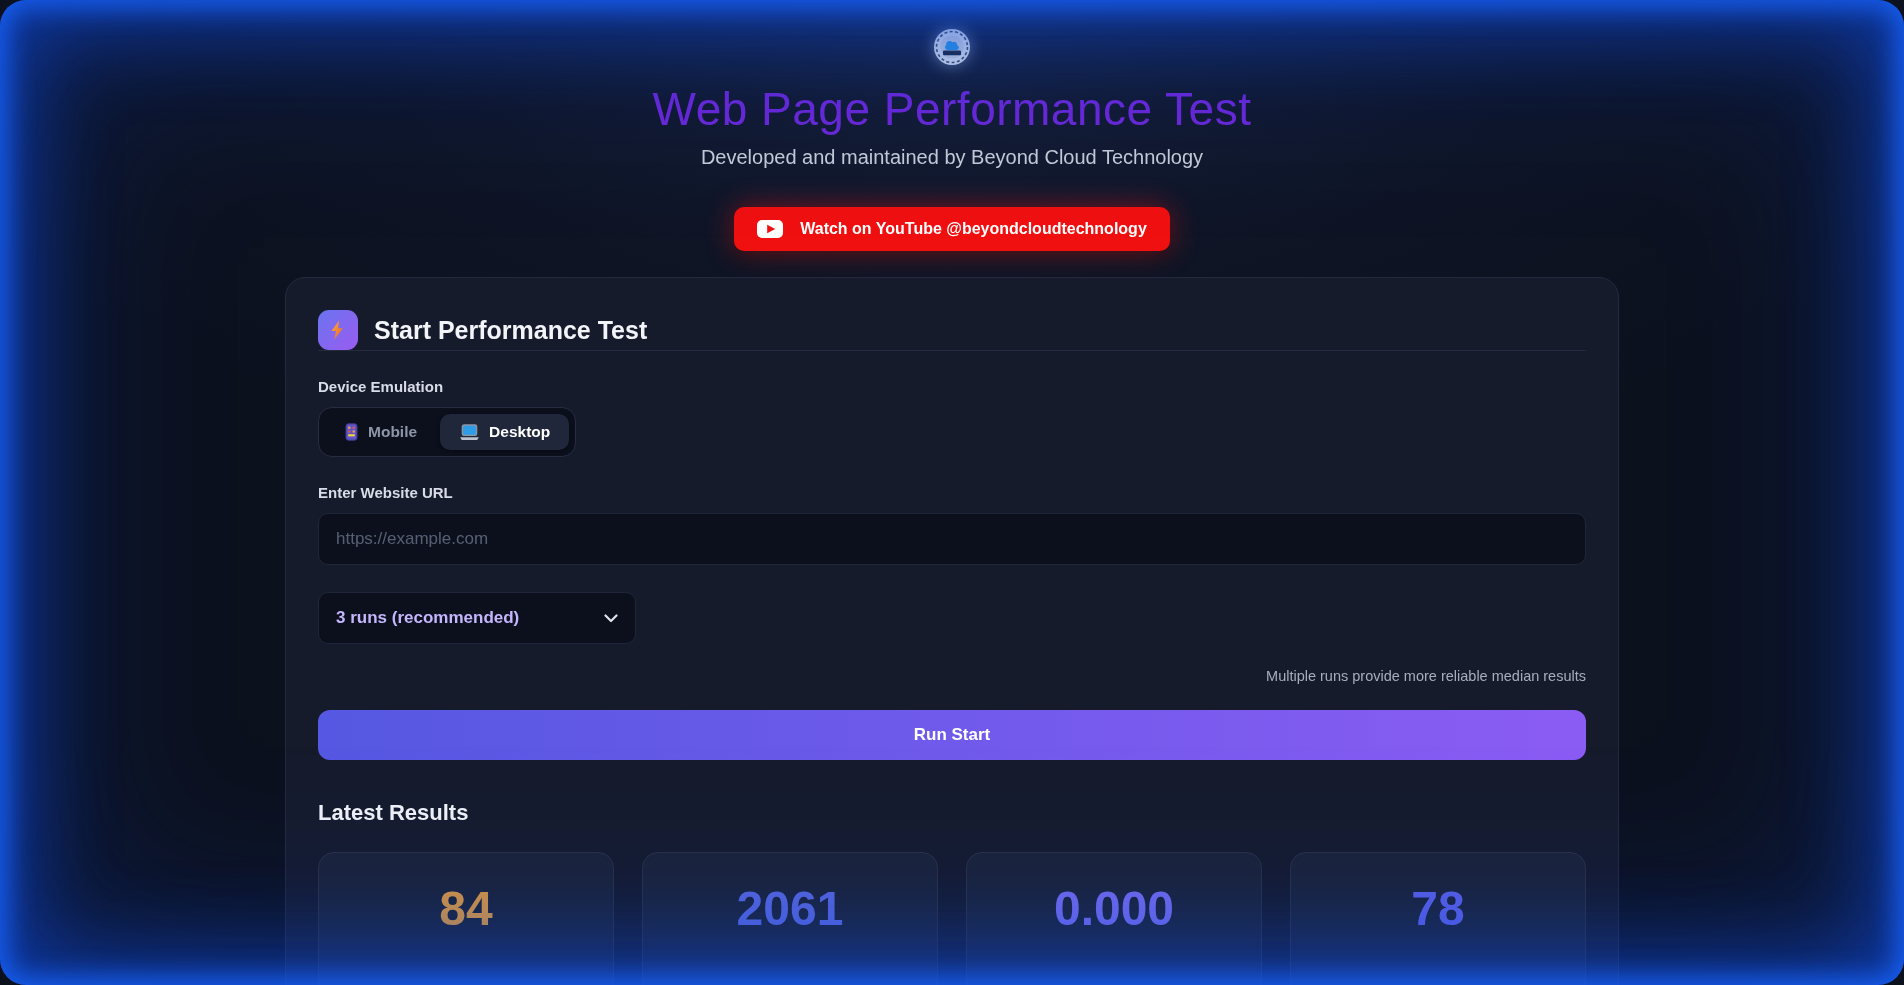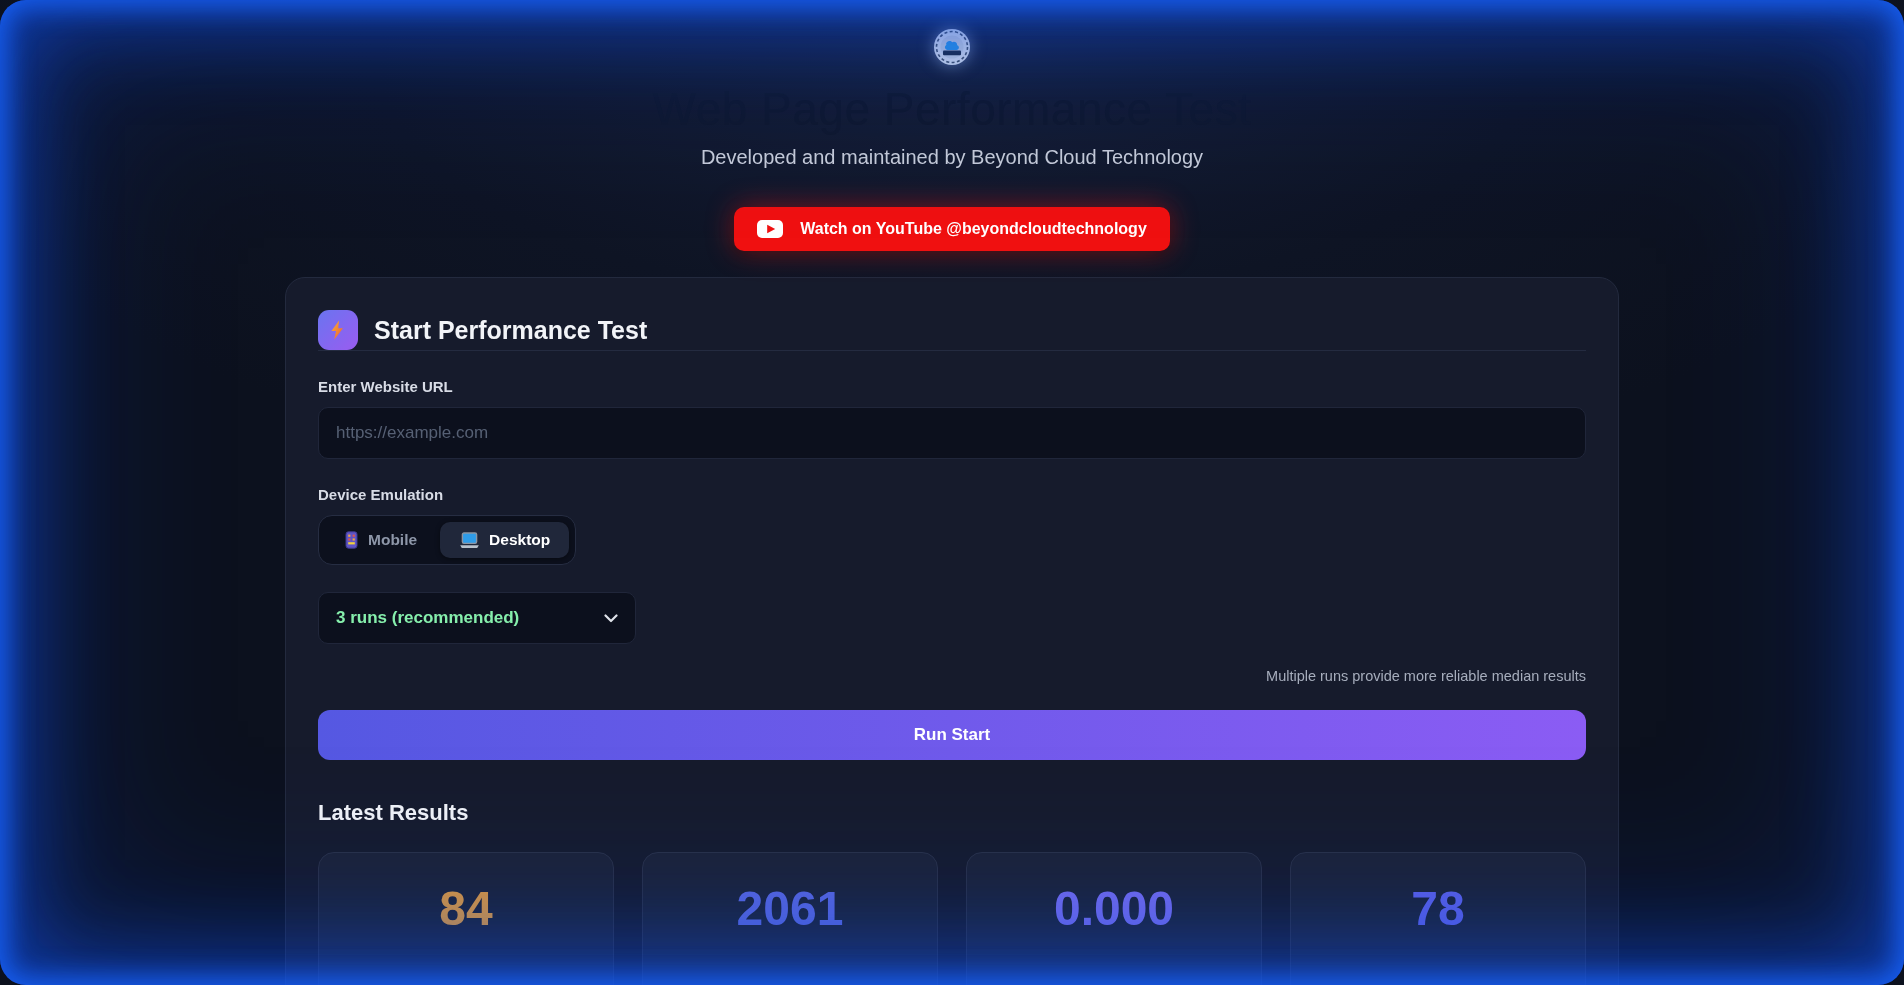--- a/index.html
+++ b/index.html
@@ -25,21 +25,21 @@
 
   
   .header { text-align: center; padding-top: 28px; }
   .logo {
     width: 38px; height: 38px; margin: 0 auto; display: block;
     filter: drop-shadow(0 0 8px rgba(190,215,255,0.55));
   }
   h1.page-title {
     margin: 16px 0 10px;
     font-size: 46px; font-weight: normal; letter-spacing: 0.5px;
-    color: #0f172a;
+    color: #6d28d9;
     text-align: center;
   }
   .subtitle { margin: 4px; font-size: 20px; color: #c9ced9; }
   .yt-btn {
     display: inline-flex; align-items: center; gap: 17px;
     margin-top: 34px; padding: 13px 23px;
     background: #f01010; color: #ffffff;
     border: none; border-radius: 10px; cursor: pointer;
     font-family: "Liberation Sans", sans-serif;
     font-size: 16px; font-weight: bold;
@@ -94,21 +94,21 @@
   .toggle-option.active {
     background: #20273a; color: #ffffff; font-weight: bold;
     box-shadow: 0 1px 5px rgba(0,0,0,0.45);
   }
 
   .select-box {
     width: 318px; height: 52px;
     background: #0c101d; border: 1px solid #20263a; border-radius: 10px;
     display: flex; align-items: center; justify-content: space-between;
     padding: 0 17px; cursor: pointer;
-    color: #86efac; font-size: 17px; font-weight: bold;
+    color: #c4b5fd; font-size: 17px; font-weight: bold;
   }
   .helper-text { margin-top: 24px; font-size: 14.5px; color: #a6adbc; text-align: right; }
 
   .run-btn {
     display: block; width: 100%; height: 50px; margin-top: 26px;
     border: none; border-radius: 12px; cursor: pointer;
     background: linear-gradient(90deg, #5558e2, #8b5cf4);
     color: #ffffff; font-size: 17px; font-weight: bold;
     font-family: "Liberation Sans", sans-serif;
   }
@@ -165,25 +165,20 @@
           <defs>
             <linearGradient id="boltGrad" x1="0" y1="0" x2="1" y2="1">
               <stop offset="0" stop-color="#f8b03c"></stop>
               <stop offset="1" stop-color="#ee5f2d"></stop>
             </linearGradient>
           </defs>
           <path d="M13.2 1.5 L4.8 13.2 h5.1 L7.8 22.5 L17.4 10.2 h-5.2 L13.2 1.5 Z" fill="url(#boltGrad)"></path>
         </svg>
       </div>
       <h2 class="card-title">Start Performance Test</h2>
-    </div>
-
-    <div class="form-group">
-      <label class="field-label">Enter Website URL</label>
-      <input class="url-input" type="text" placeholder="https://example.com" style="">
     </div>
 
     <div class="form-group">
       <label class="field-label">Device Emulation</label>
       <div class="toggle">
         <button class="toggle-option">
           <svg width="15" height="18" viewBox="0 0 15 18">
             <rect x="2" y="0.8" width="11" height="16.4" rx="2.4" fill="#5f55c8" stroke="#3d3a8c" stroke-width="1"></rect>
             <rect x="4.2" y="3.6" width="2.2" height="2.2" fill="#f2a93c"></rect>
             <rect x="8.6" y="3.6" width="2.2" height="2.2" fill="#e2574b"></rect>
@@ -197,20 +192,25 @@
           <svg width="21" height="17" viewBox="0 0 21 17">
             <rect x="3.4" y="1" width="14.2" height="10.4" rx="1.6" fill="#2f9ce8" stroke="#8b95a3" stroke-width="1.4"></rect>
             <path d="M1.2 13.2 h18.6 l-1.6 2.8 h-15.4 Z" fill="#b9c2cc"></path>
           </svg>
           <span>Desktop</span>
         </button>
       </div>
     </div>
 
     <div class="form-group">
+      <label class="field-label">Enter Website URL</label>
+      <input class="url-input" type="text" placeholder="https://example.com" style="">
+    </div>
+
+    <div class="form-group">
       <div class="select-box" role="combobox">
         <span>3 runs (recommended)</span>
         <svg width="14" height="9" viewBox="0 0 14 9">
           <path d="M1.5 1.5 L7 7 L12.5 1.5" fill="none" stroke="#dfe3ea" stroke-width="2.2" stroke-linecap="round" stroke-linejoin="round"></path>
         </svg>
       </div>
       <p class="helper-text">Multiple runs provide more reliable median results</p>
     </div>
 
     <button class="run-btn">Run Start</button>

